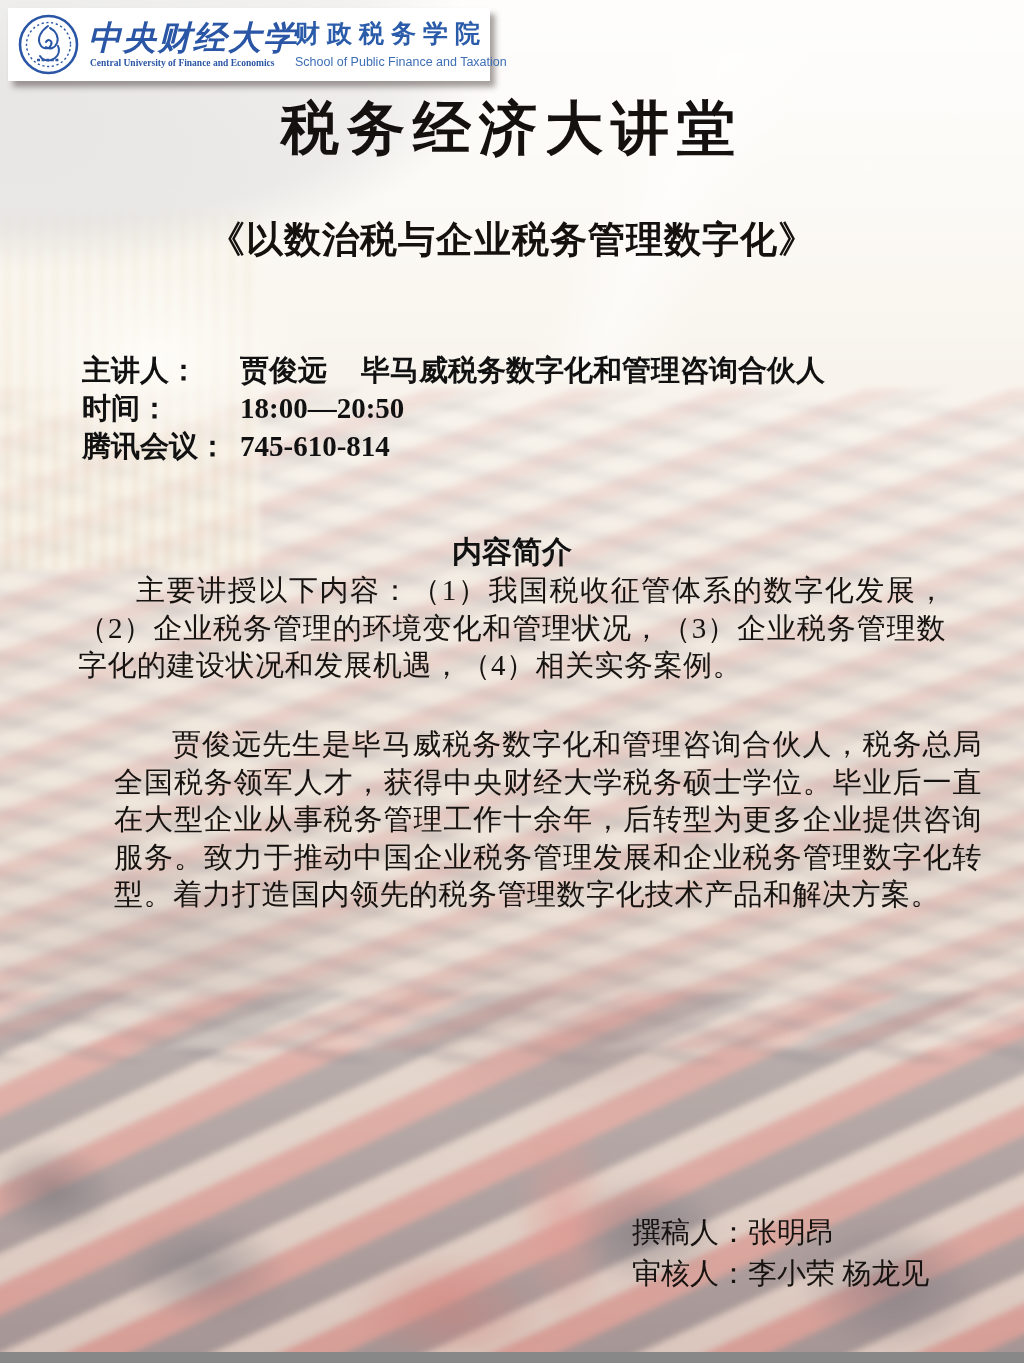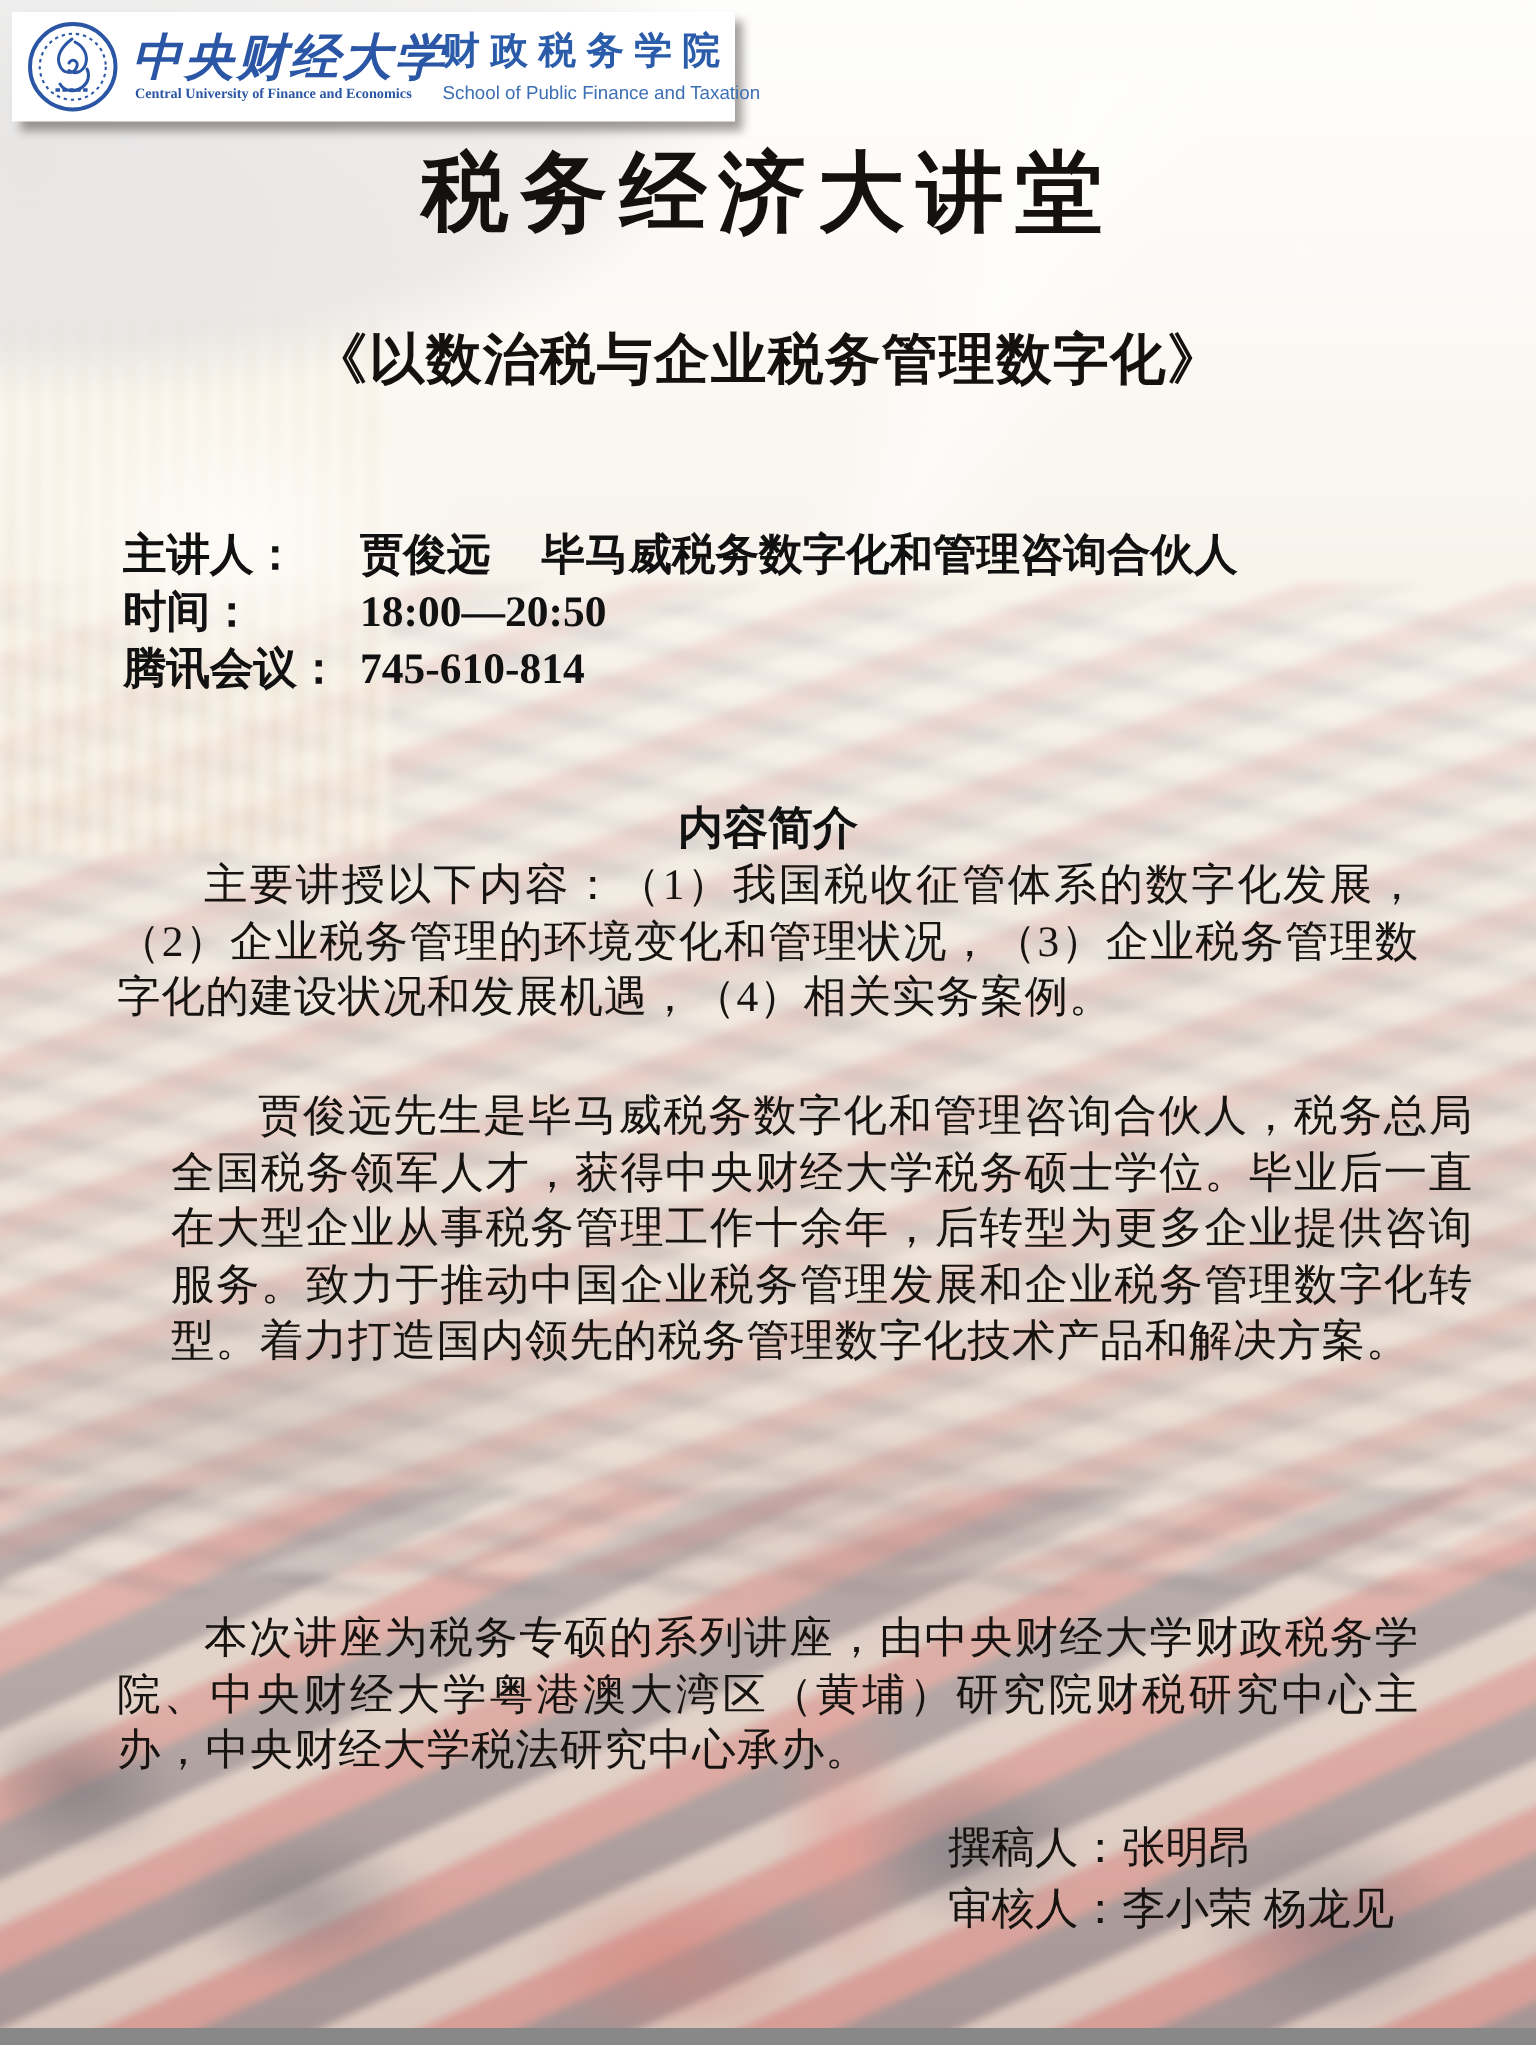--- a/index.html
+++ b/index.html
@@ -156,20 +156,19 @@
     </div>
     <div class="info-row">
       <span class="info-label">腾讯会议：</span>
       <span>745-610-814</span>
     </div>
   </div>
 
   <div class="section-heading">内容简介</div>
   <div class="para para-outline">主要讲授以下内容：（1）我国税收征管体系的数字化发展，（2）企业税务管理的环境变化和管理状况，（3）企业税务管理数字化的建设状况和发展机遇，（4）相关实务案例。</div>
   <div class="para para-bio">贾俊远先生是毕马威税务数字化和管理咨询合伙人，税务总局全国税务领军人才，获得中央财经大学税务硕士学位。毕业后一直在大型企业从事税务管理工作十余年，后转型为更多企业提供咨询服务。致力于推动中国企业税务管理发展和企业税务管理数字化转型。着力打造国内领先的税务管理数字化技术产品和解决方案。</div>
-  <div class="para para-organizers">本次讲座为税务专硕的系列讲座，由中央财经大学财政税务学院、中央财经大学粤港澳大湾区（黄埔）研究院财税研究中心主办，中央财经大学税法研究中心承办。</div>
 
   <div class="credits">
     <div><span>撰稿人：</span><span>张明昂</span></div>
     <div><span>审核人：</span><span>李小荣  杨龙见</span></div>
   </div>
 
 </div>
 
 </body></html>

